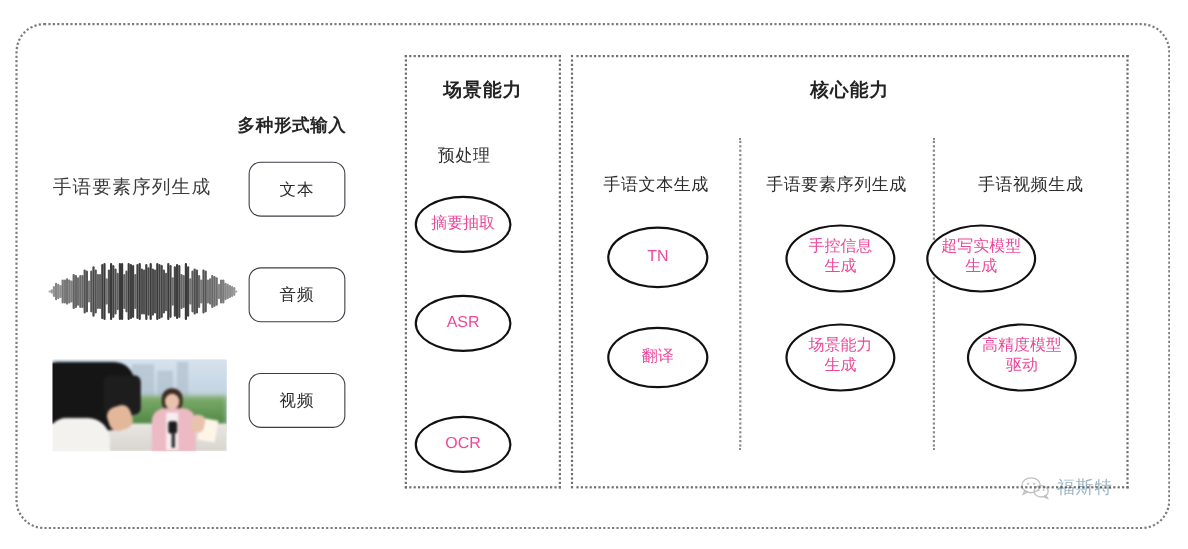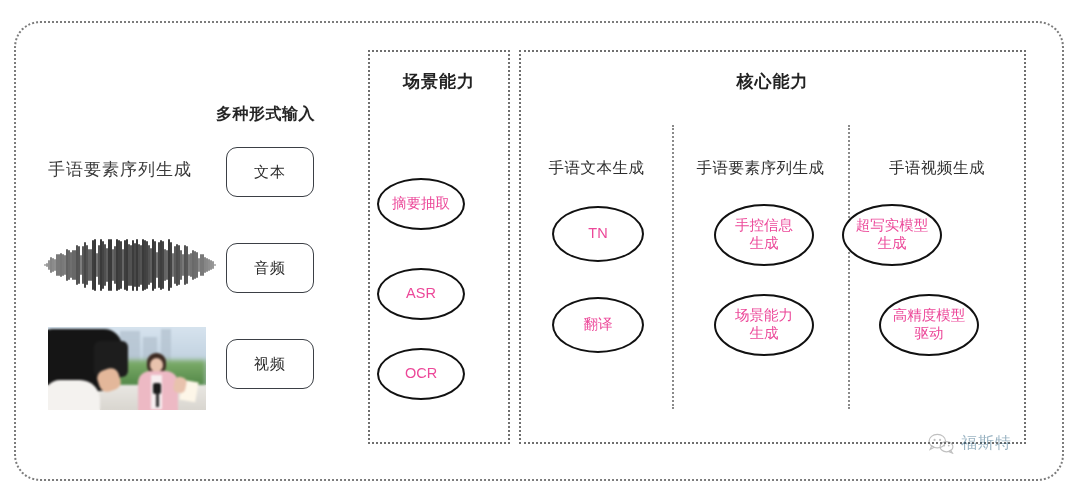--- a/index.html
+++ b/index.html
@@ -91,26 +91,26 @@
     justify-content: center;
     text-align: center;
     font-size: 14.5px;
     line-height: 1.22;
     color: #ec4899;
     background: #fff;
     white-space: pre-line;
   }
   .ellipse.e-sm { width: 88px; height: 52px; }
   .ellipse.e-md { width: 92px; height: 56px; }
-  .ellipse.e-lg { width: 100px; height: 62px; }
+  .ellipse.e-lg { width: 100px; height: 62px; font-family: Liberation Mono, monospace; }
 
   
   .n-abs { left: 377px; top: 178px; }
   .n-asr { left: 377px; top: 268px; }
-  .n-ocr { left: 377px; top: 348px; }
+  .n-ocr { left: 377px; top: 378px; }
 
   
   .n-tn   { left: 552px; top: 206px; }
   .n-fy   { left: 552px; top: 297px; }
   
   .n-hand { left: 714px; top: 204px; }
   .n-nhand{ left: 714px; top: 294px; }
   
   .n-ultra{ left: 842px; top: 204px; }
   .n-hires{ left: 879px; top: 294px; }
@@ -354,20 +354,23 @@
       <div class="shirt"></div>
     <div class="blurcover"></div>
   </div>
 
   <div class="chip chip-video">视频</div>
 
   <div class="panel panel-scene">
     <div class="panel-title">场景能力</div>
   </div>
 
+  <div class="col col-scene">
+    <div class="col-label">预处理</div>
+  </div>
 
   <div class="ellipse e-sm n-abs">摘要抽取</div>
   <div class="ellipse e-sm n-asr">ASR</div>
   <div class="ellipse e-sm n-ocr">OCR</div>
 
   <div class="panel panel-core">
     <div class="panel-title">核心能力</div>
   </div>
 
   <div class="col-divider d1"></div>

